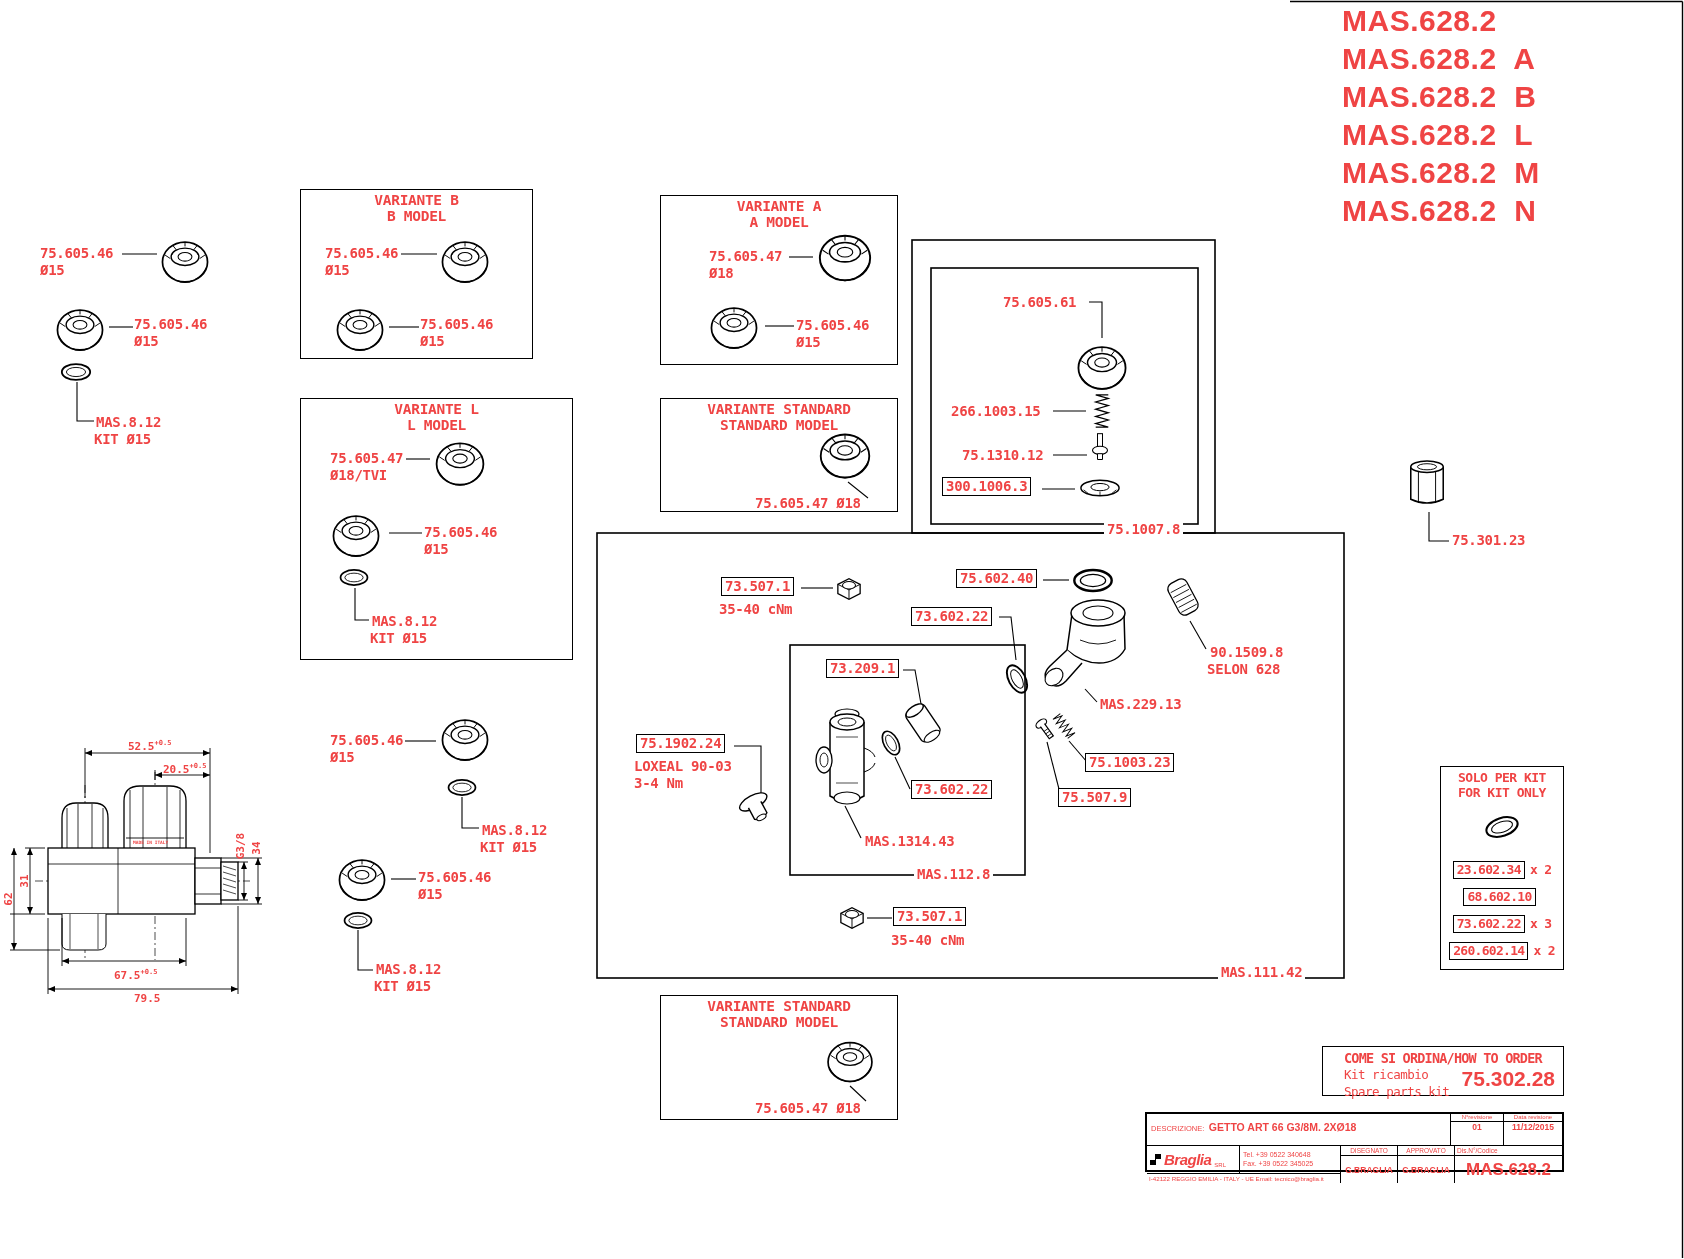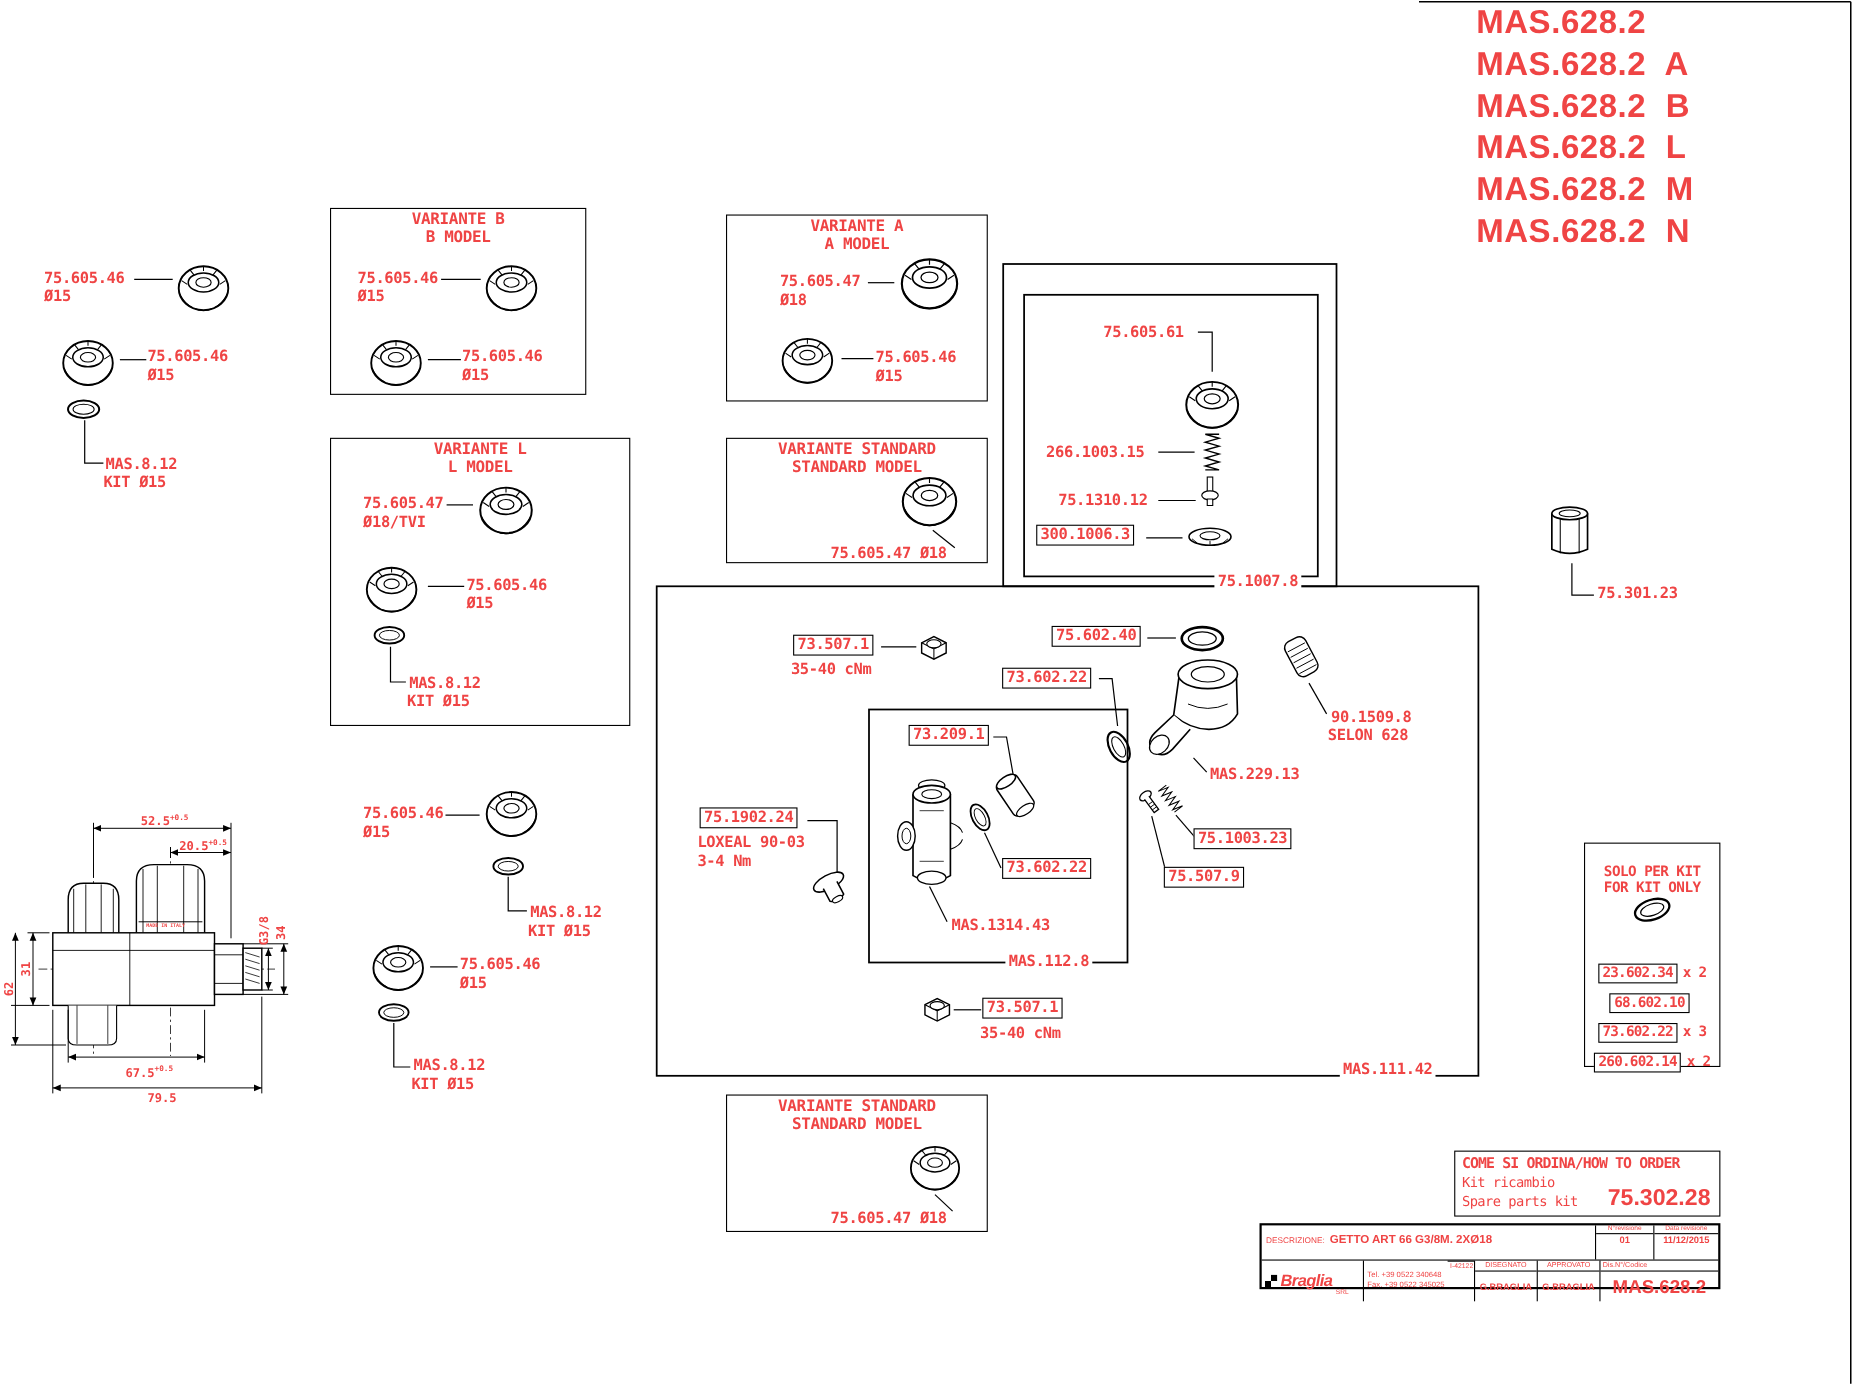--- a/index.html
+++ b/index.html
@@ -11,40 +11,40 @@
   .bx{border:1.4px solid #000;padding:0 3px;background:#fff}
   .wbg{background:#fff;padding:0 3px}
   .vbox{position:absolute;border:1.6px solid #000;text-align:center;padding-top:2px;background:transparent}
   .vtitle{font:700 14.5px/16px "DejaVu Sans Mono",monospace;letter-spacing:-0.3px}
   .models{position:absolute;left:1342px;top:2px}
   .model-item{font:700 30px/38px "Liberation Sans",sans-serif;white-space:pre;letter-spacing:.5px}
   .dim{position:absolute;font:700 11px/12px "DejaVu Sans Mono",monospace;white-space:nowrap}
   .dim sup{font-size:7px}
   .vlab{position:absolute;font:700 11px "DejaVu Sans Mono",monospace;transform:translate(-50%,-50%) rotate(-90deg);white-space:nowrap}
   .tiny{position:absolute;font:700 4.5px/5px "DejaVu Sans Mono",monospace;white-space:nowrap}
-  .kitbox{position:absolute;left:1440px;top:766px;width:124px;height:204px;border:1.5px solid #000;text-align:center;padding-top:18px}
+  .kitbox{position:absolute;left:1440px;top:766px;width:124px;height:204px;border:1.5px solid #000;text-align:center;padding-top:3px}
   .kittitle{font:700 13px/15px "DejaVu Sans Mono",monospace;letter-spacing:-.5px}
   .kitspacer{height:52px}
   .krow{display:flex;justify-content:center;align-items:center;gap:5px;margin-top:9px;
         font:700 13px/16px "DejaVu Sans Mono",monospace;letter-spacing:-.7px;white-space:nowrap}
-  .orderbox{position:absolute;left:1322px;top:1046px;width:242px;height:60px;border:1.5px solid #000;padding:3px 6px;background:#fff}
+  .orderbox{position:absolute;left:1322px;top:1046px;width:242px;height:50px;border:1.5px solid #000;padding:3px 21px;background:#fff}
   .ot{font:700 13.5px/16px "DejaVu Sans Mono",monospace;letter-spacing:-.8px;white-space:nowrap}
   .ol{font:500 12.5px/17px "DejaVu Sans Mono",monospace;letter-spacing:-.5px}
   .ocode{position:absolute;right:8px;bottom:4px;font:700 21px "Liberation Sans",sans-serif}
   
   .tblock{position:absolute;left:1145px;top:1112px;width:419px;height:60px;border:2px solid #000;background:#fff;font-family:"Liberation Sans",sans-serif}
   .tb-r1{display:flex;height:32px;border-bottom:1.2px solid #000}
   .tb-desc{flex:1;border-right:1.2px solid #000;padding:3px 4px;white-space:nowrap;overflow:hidden}
   .tb-desc .lab{font-size:7.5px}
   .tb-desc .val{font-size:10.5px;font-weight:700}
   .tb-mini{width:53px;border-right:1.2px solid #000;display:flex;flex-direction:column;text-align:center}
   .tb-mini .h{font-size:6px;line-height:7px;border-bottom:.8px solid #000}
   .tb-mini .v{font-size:8.5px;font-weight:700;flex:1;line-height:11px}
   .tb-r2{display:flex;height:37px}
-  .tb-left{width:194px;border-right:1.2px solid #000;display:flex;flex-direction:row}
+  .tb-left{width:194px;border-right:1.2px solid #000;display:flex;flex-direction:column}
   .tb-lt{flex:1;display:flex}
   .tb-logo{width:93px;border-right:1px solid #000;display:flex;align-items:center;padding:0 3px;gap:3px}
   .logo-icon{width:11px;height:11px;background:conic-gradient(#000 25%,#fff 0 50%,#000 0 75%,#fff 0);flex:0 0 auto}
   .logo-text{font-size:15px;font-weight:700;font-style:italic;letter-spacing:-.5px}
   .logo-suffix{font-size:6px;align-self:flex-end;padding-bottom:5px}
   .tb-telfax{flex:1;display:flex;flex-direction:column;justify-content:center;padding:0 3px;font-size:7px;line-height:8.5px;white-space:nowrap}
   .tb-addr{height:10px;border-top:1px solid #000;font-size:6.2px;line-height:9px;padding:0 2px;white-space:nowrap;overflow:hidden}
   .tb-sign{width:57px;border-right:1.2px solid #000;display:flex;flex-direction:column}
   .tb-sign .h{font-size:6.5px;line-height:9px;text-align:center;border-bottom:.8px solid #000}
   .tb-sign .v{flex:1;display:flex;align-items:center;justify-content:center;font-weight:700;font-size:8.5px}

